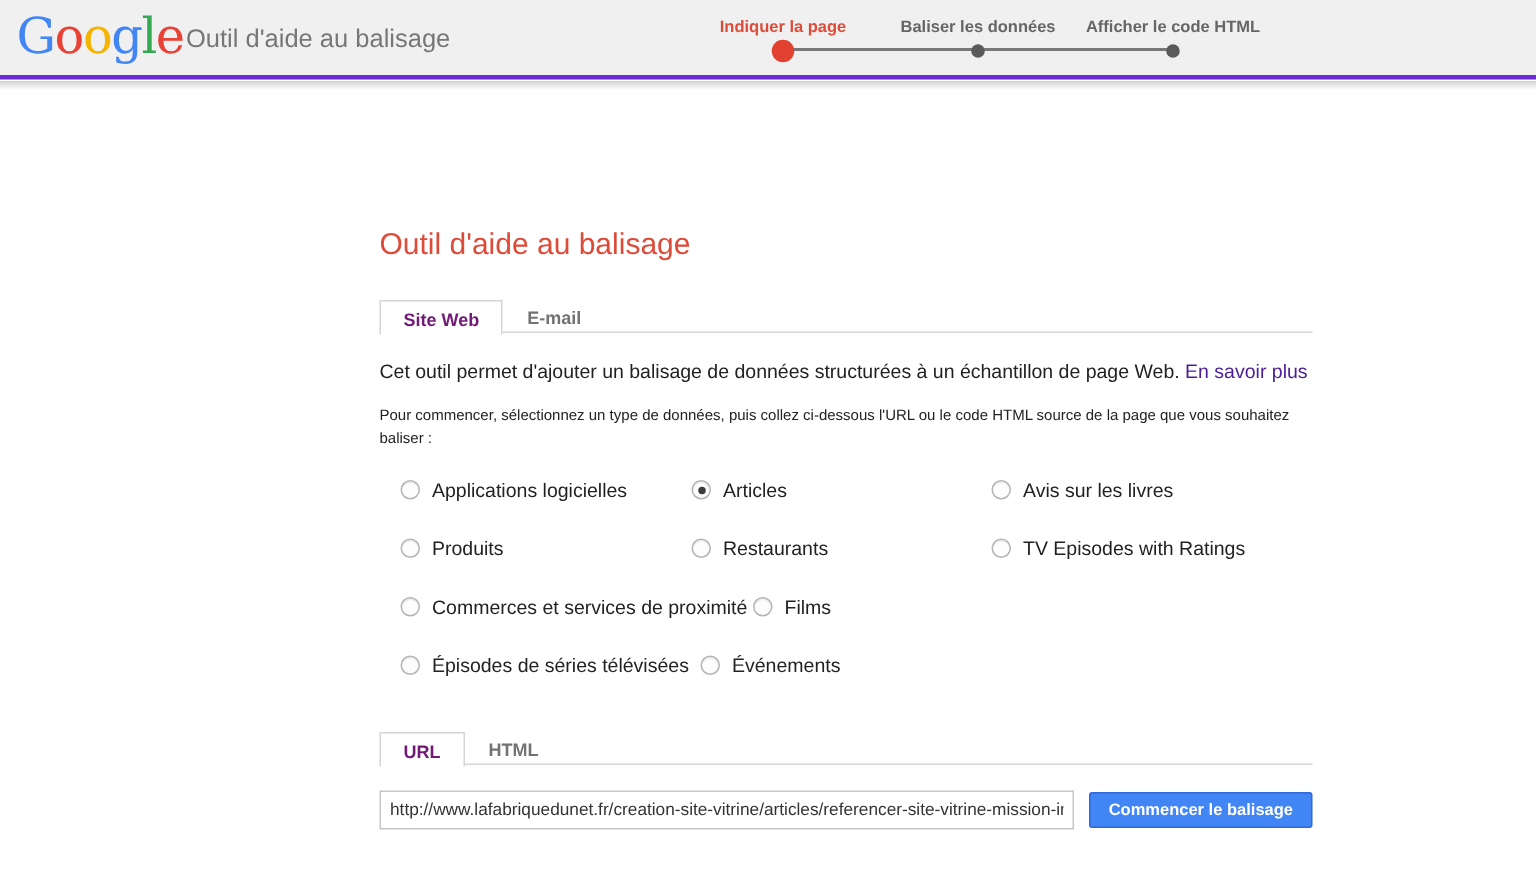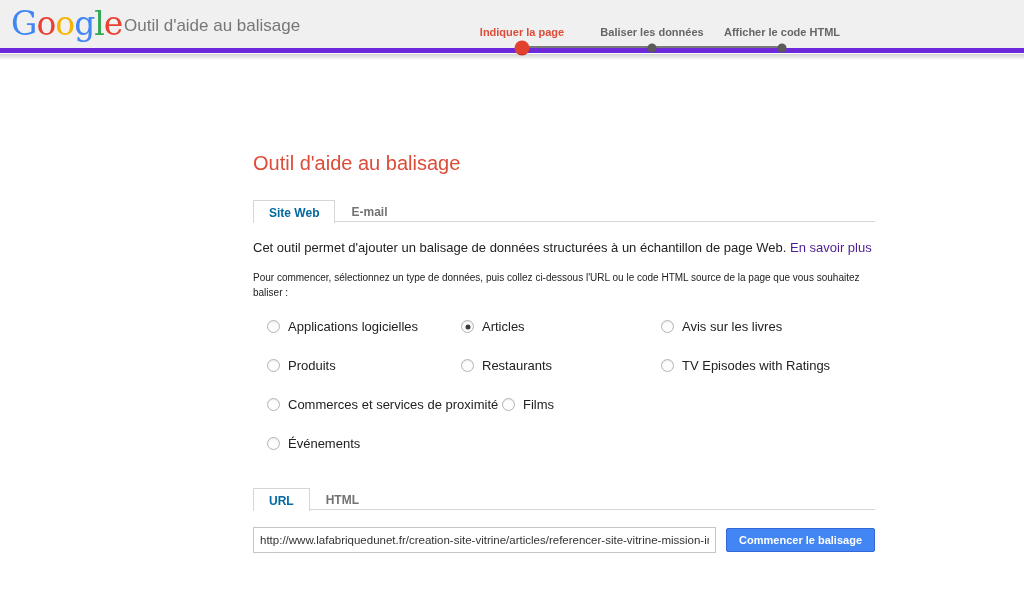--- a/index.html
+++ b/index.html
@@ -9,21 +9,21 @@
     background: #ffffff;
     color: #222;
     position: relative;
   }
 
   
   .app-header {
     position: relative;
     height: 53px;
     background: #f0f0f0;
-    border-bottom: 5px solid #6d28d9;
+    border-bottom: 3px solid #6d28d9;
   }
   .app-header::after {
     content: "";
     position: absolute;
     left: 0; right: 0; top: 54px;
     height: 6px;
     background: linear-gradient(to bottom, rgba(0,0,0,0.18), rgba(0,0,0,0));
     pointer-events: none;
   }
   .logo {
@@ -37,21 +37,21 @@
   .app-title {
     position: absolute;
     left: 124px; top: 16px;
     font-size: 17px;
     color: #777;
   }
 
   
   .stepper {
     position: absolute;
-    left: 441px; top: 16px;
+    left: 441px; top: 2px;
     width: 420px; height: 53px;
   }
   .step-line {
     position: absolute;
     left: 81px; top: 30px;
     width: 260px; height: 2px;
     background: #787878;
   }
   .step { position: absolute; top: 0; width: 170px; height: 53px; }
   .step-label {
@@ -100,21 +100,21 @@
   }
   .tab {
     font-size: 12px;
     font-weight: bold;
     color: #737373;
     padding: 5px 16px 0 16px;
     cursor: pointer;
     white-space: nowrap;
   }
   .tab.active {
-    color: #0369a1;
+    color: #701a75;
     background: #fff;
     border: 1px solid #d6d6d6;
     border-bottom: none;
     position: relative;
     top: 0;
     height: 23px;
     padding: 5px 15px 0 15px;
   }
 
   .intro {
@@ -270,20 +270,24 @@
         <span class="radio"></span>
         <span class="radio-label">Commerces et services de proximité</span>
       </div>
       <div class="radio-cell">
         <span class="radio"></span>
         <span class="radio-label">Films</span>
       </div>
     </div>
 
     <div class="radio-row">
+      <div class="radio-cell w200">
+        <span class="radio"></span>
+        <span class="radio-label">Épisodes de séries télévisées</span>
+      </div>
       <div class="radio-cell">
         <span class="radio"></span>
         <span class="radio-label">Événements</span>
       </div>
     </div>
   </div>
 
   <div class="tabs source-tabs">
     <div class="tab active">URL</div>
     <div class="tab">HTML</div>

